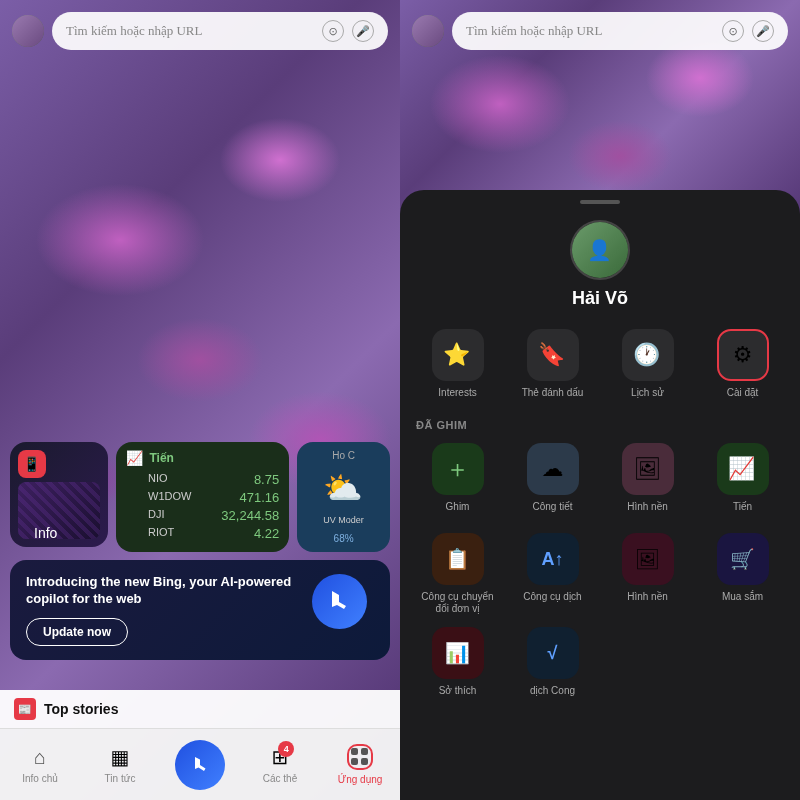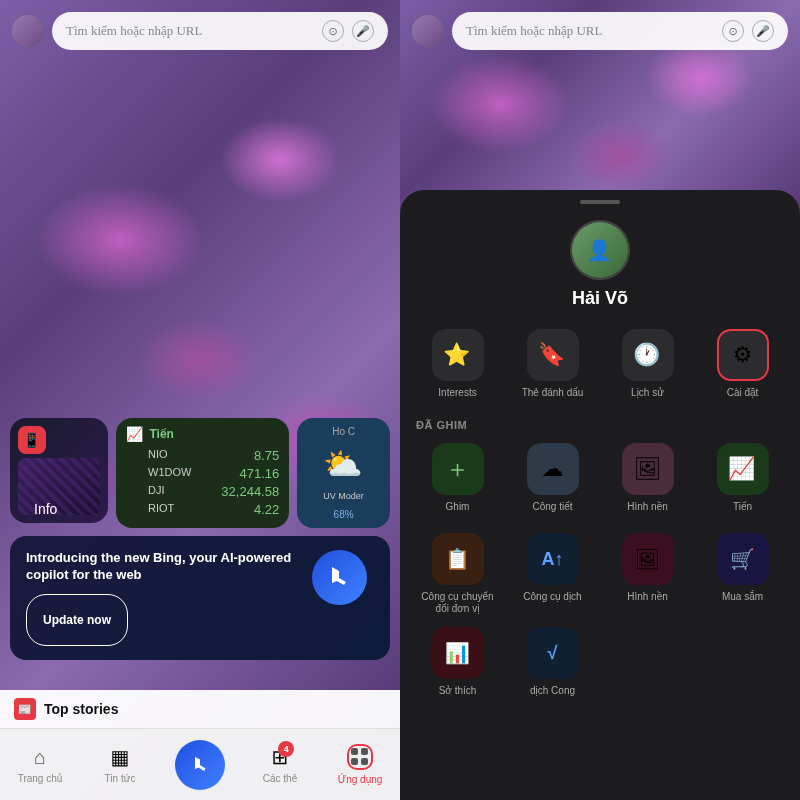--- a/index.html
+++ b/index.html
@@ -256,21 +256,21 @@
       color: #fff;
       font-weight: 700;
       line-height: 1.3;
       margin-bottom: 10px;
     }
 
     .bing-update-btn {
       background: transparent;
       border: 1.5px solid #fff;
       border-radius: 20px;
-      padding: 18px 16px;
+      padding: 6px 16px;
       color: #fff;
       font-size: 12px;
       font-weight: 600;
       cursor: pointer;
     }
 
     .bing-logo-area {
       width: 70px;
       display: flex;
       align-items: center;
@@ -684,21 +684,21 @@
   </div>
 
   <div class="top-stories-bar">
     <div class="top-stories-icon">📰</div>
     <span class="top-stories-text">Top stories</span>
   </div>
 
   <div class="bottom-nav-left">
     <div class="nav-item">
       <span class="nav-icon nav-icon-home">⌂</span>
-      <span class="nav-label">Trang chủ</span>
+      <span class="nav-label">Info chủ</span>
     </div>
     <div class="nav-item">
       <span class="nav-icon">▦</span>
       <span class="nav-label">Tin tức</span>
     </div>
     <div class="nav-item">
       <div class="nav-item-bing">
         <svg width="22" height="22" viewBox="0 0 22 22" fill="none">
           <path d="M6 3 L6 15 L9.5 13.5 L15 17 L16.5 14.5 L11 11 L11 5.5 Z" fill="white"></path>
         </svg>

